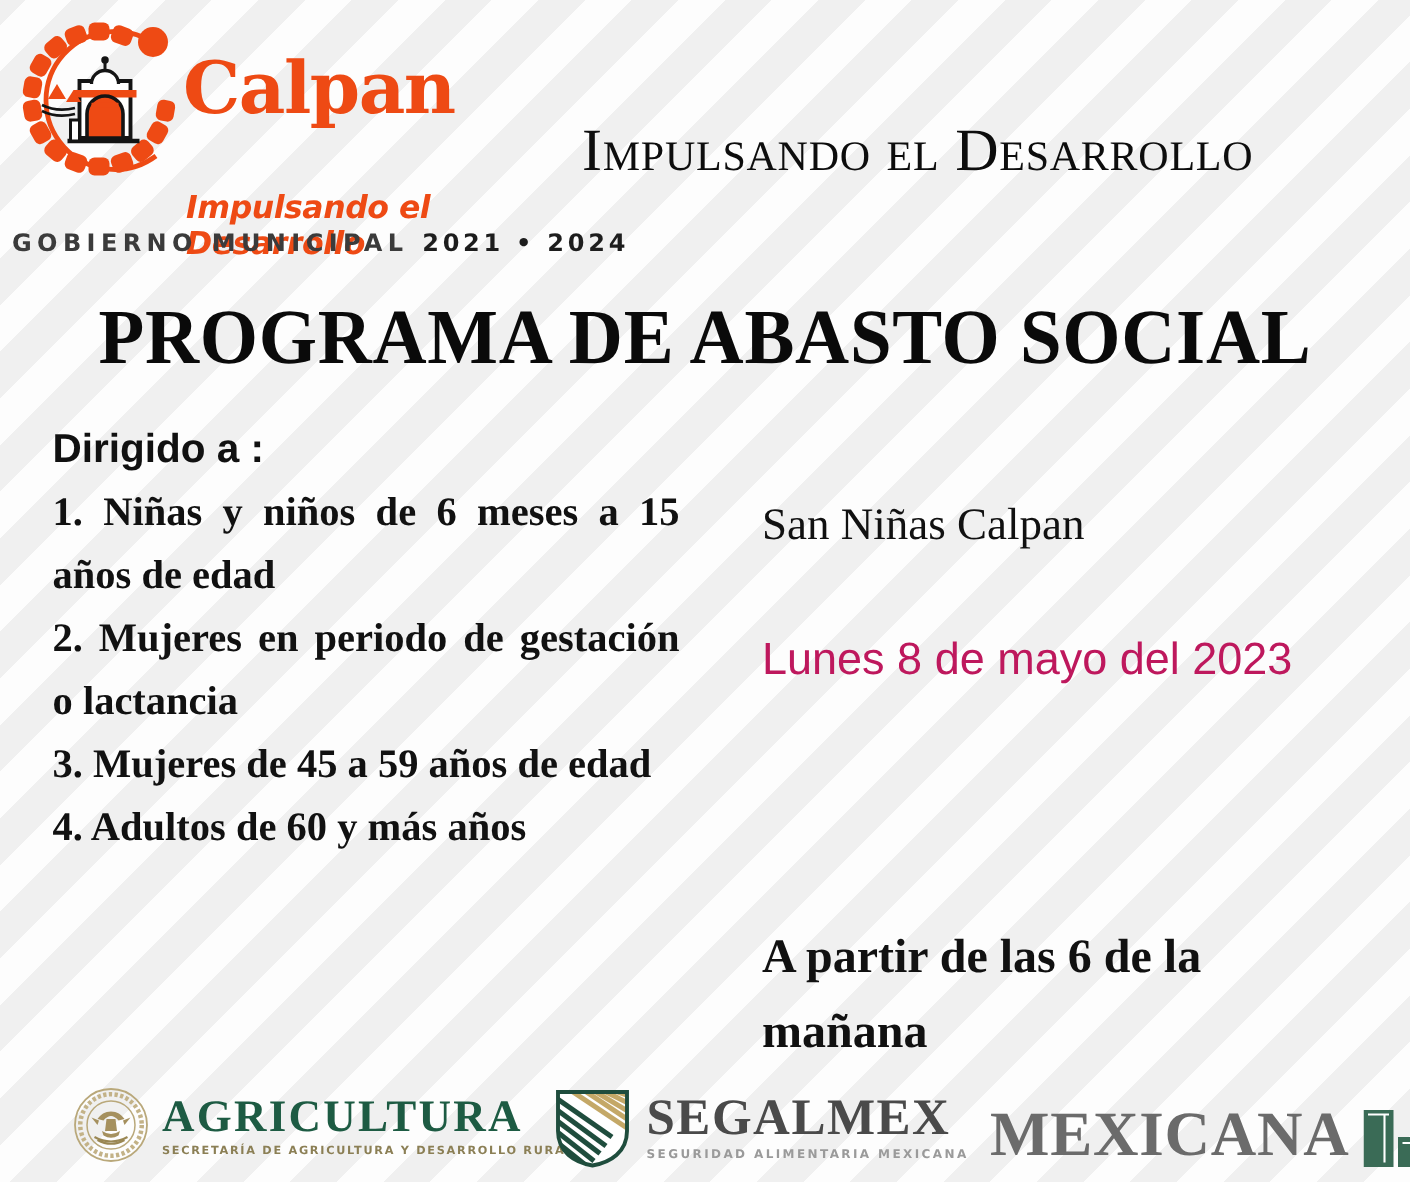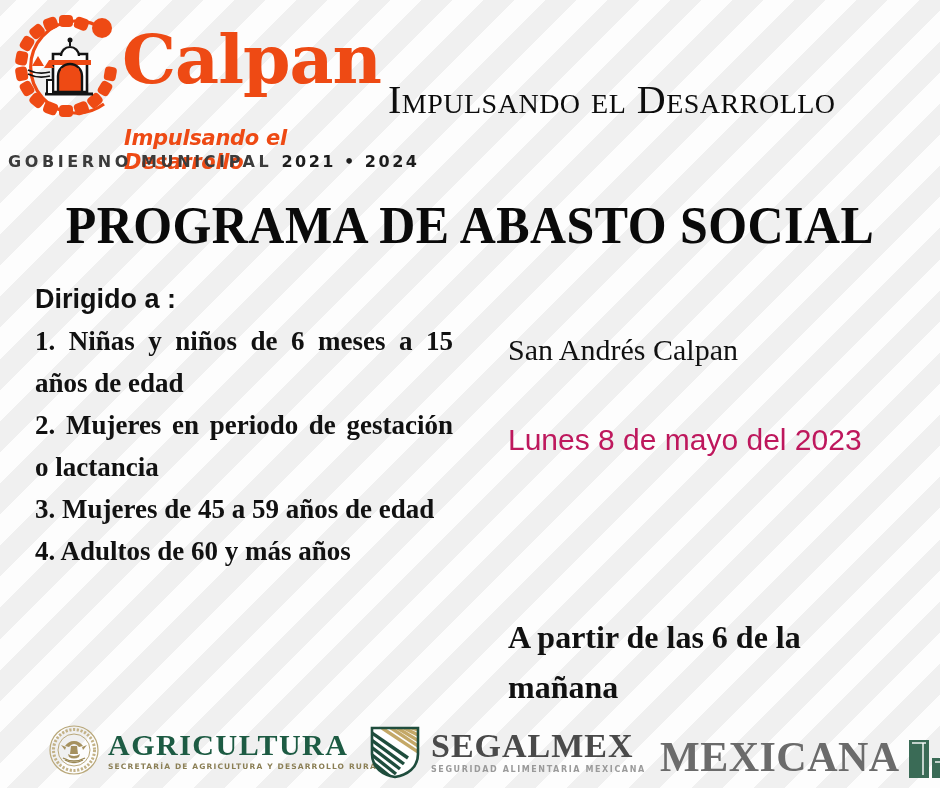--- a/index.html
+++ b/index.html
@@ -22,21 +22,21 @@
 
   .brand { position:absolute; left:4px; top:4px; width:350px; height:166px; }
 
   .crest { position:absolute; left:4px; top:4px; width:116px; height:116px; }
   .crest svg { display:block; width:116px; height:116px; }
 
   .wordmark {
     position:absolute; left:118px; top:18px;
     font-family:"DejaVu Serif", serif;
     font-weight:700;
-    font-size:68px;
+    font-size:48px;
     line-height:74px;
     color:#ee4a14;
     letter-spacing:-1px;
   }
   .tagline-orange {
     position:absolute; left:120px; top:122px;
     font-family:"DejaVu Sans", sans-serif;
     font-style:italic;
     font-weight:700;
     font-size:21px;
@@ -286,21 +286,21 @@
 
 <div class="col-left">
   <div class="lead-in">Dirigido a :</div>
   <div class="criteria-item">1. Niñas y niños de 6 meses a 15 años de edad</div>
   <div class="criteria-item">2. Mujeres en periodo de gestación o lactancia</div>
   <div class="criteria-item">3. Mujeres de 45 a 59 años de edad</div>
   <div class="criteria-item">4. Adultos de 60 y más años</div>
 </div>
 
 <div class="col-right">
-  <div class="place">San Andrés Calpan</div>
+  <div class="place">San Niñas Calpan</div>
   <div class="date">Lunes 8 de mayo del 2023</div>
 </div>
 
 <div class="time">A partir de las 6 de la mañana</div>
 
 <div class="footer">
 
   <div class="logo-agricultura">
     <div class="seal">
       <svg viewBox="0 0 52 52" xmlns="http://www.w3.org/2000/svg">

